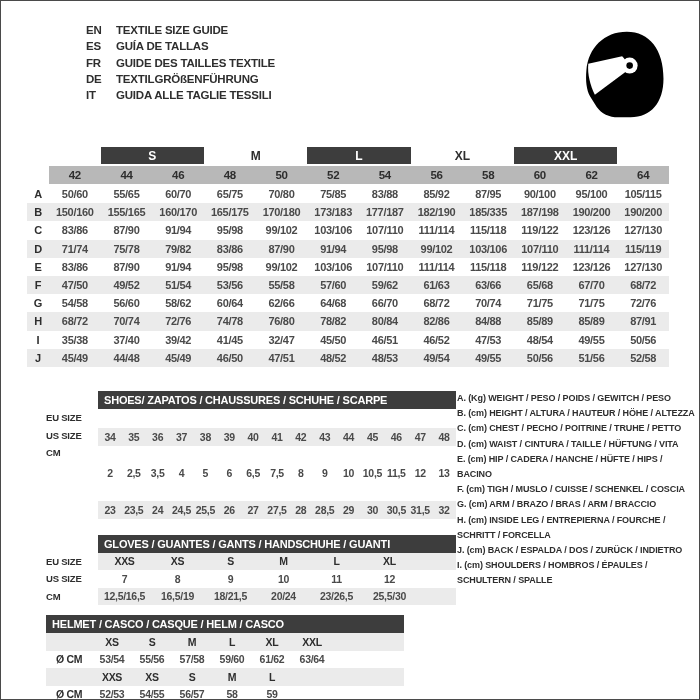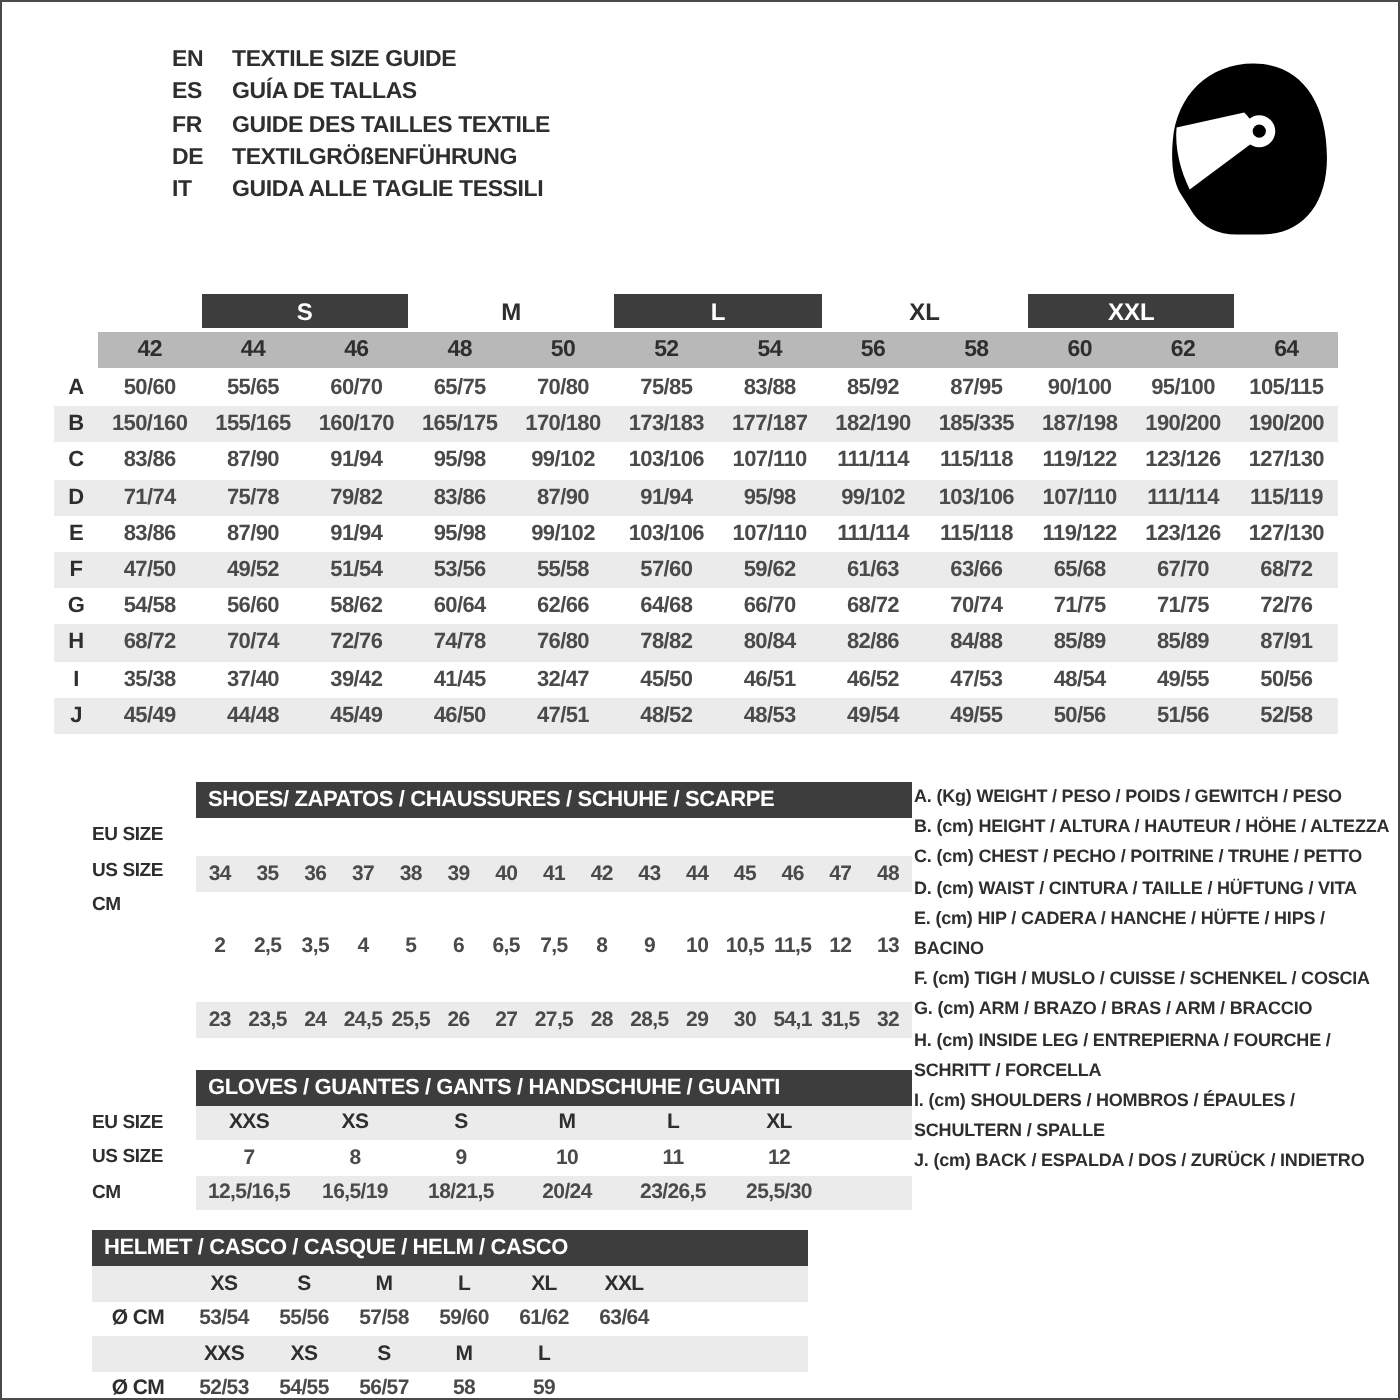--- a/index.html
+++ b/index.html
@@ -317,21 +317,21 @@
             <div class="bcell">24</div>
             <div class="bcell">24,5</div>
             <div class="bcell">25,5</div>
             <div class="bcell">26</div>
             <div class="bcell">27</div>
             <div class="bcell">27,5</div>
             <div class="bcell">28</div>
             <div class="bcell">28,5</div>
             <div class="bcell">29</div>
             <div class="bcell">30</div>
-            <div class="bcell">54,1</div>
+            <div class="bcell">30,5</div>
             <div class="bcell">31,5</div>
             <div class="bcell">32</div>
           </div>
         </div>
       </div>
     <div id="gloves-table" class="btable gloves">
         <div class="blabels">
           <div class="blabel">EU SIZE</div>
           <div class="blabel">US SIZE</div>
           <div class="blabel">CM</div>
@@ -427,16 +427,16 @@
 
   <div class="legend" id="legend">
       <div class="legend-item">A. (Kg) WEIGHT / PESO / POIDS / GEWITCH / PESO</div>
       <div class="legend-item">B. (cm) HEIGHT / ALTURA / HAUTEUR / HÖHE / ALTEZZA</div>
       <div class="legend-item">C. (cm) CHEST / PECHO / POITRINE / TRUHE / PETTO</div>
       <div class="legend-item">D. (cm) WAIST / CINTURA / TAILLE / HÜFTUNG / VITA</div>
       <div class="legend-item">E. (cm) HIP / CADERA / HANCHE / HÜFTE / HIPS / BACINO</div>
       <div class="legend-item">F. (cm) TIGH / MUSLO / CUISSE / SCHENKEL / COSCIA</div>
       <div class="legend-item">G. (cm) ARM / BRAZO / BRAS / ARM / BRACCIO</div>
       <div class="legend-item">H. (cm) INSIDE LEG / ENTREPIERNA / FOURCHE / SCHRITT / FORCELLA</div>
+      <div class="legend-item">J. (cm) BACK / ESPALDA / DOS / ZURÜCK / INDIETRO</div>
       <div class="legend-item">I. (cm) SHOULDERS / HOMBROS / ÉPAULES / SCHULTERN / SPALLE</div>
-      <div class="legend-item">J. (cm) BACK / ESPALDA / DOS / ZURÜCK / INDIETRO</div>
     </div>
 </div>
 
 </body></html>

